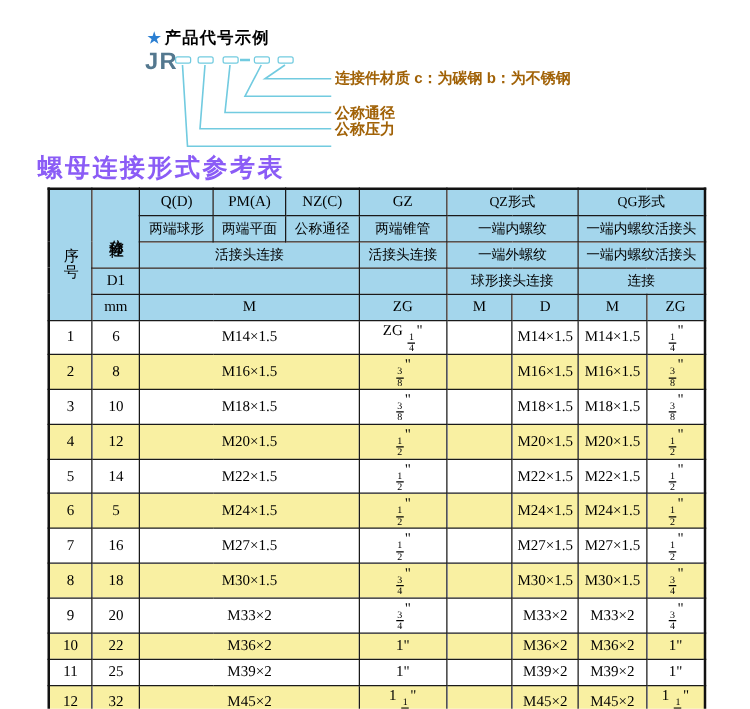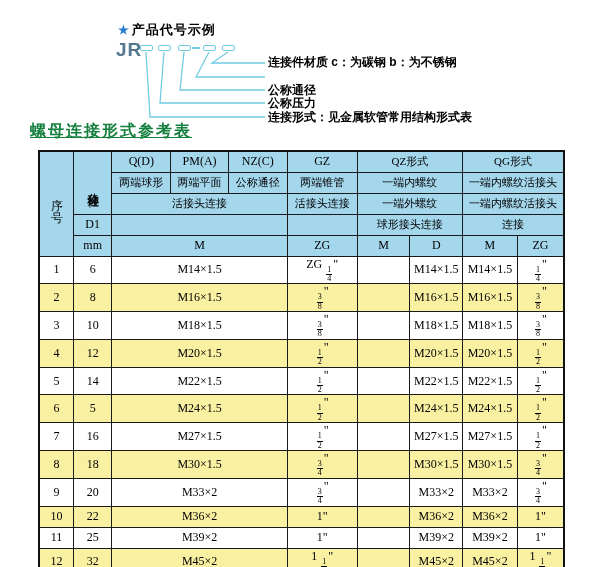--- a/index.html
+++ b/index.html
@@ -10,26 +10,26 @@
   
   .diag-title { position:absolute; left:118px; top:21px; font-size:13px; font-weight:bold;
                 color:#000; letter-spacing:1px; }
   .diag-title .star { color:#2b7fd2; margin-right:2px; font-size:12px; }
   .code-prefix { position:absolute; left:116px; top:39px; font-size:19px; font-weight:bold;
                  color:#54788f; letter-spacing:1px; }
   .code-box { position:absolute; top:45px; width:13px; height:6px; background:#fff;
               border:1.5px solid #72cbe0; border-radius:2px; }
   .code-sep { position:absolute; top:47px; left:192px; width:8px; height:2px; background:#72cbe0; }
   .pointer-svg { position:absolute; left:0; top:0; width:600px; height:150px; }
-  .diag-label { position:absolute; left:268px; font-size:12px; font-weight:bold; color:#000000;
+  .diag-label { position:absolute; left:268px; font-size:12px; font-weight:bold; color:#a16207;
                 white-space:nowrap; line-height:13px; }
 
   
-  .tbl-title { position:absolute; left:30px; top:121px; font-size:16px; font-weight:bold;
-               color:#15803d; font-family:"Liberation Serif", serif; letter-spacing:2px;text-decoration:underline; }
+  .tbl-title { position:absolute; left:30px; top:121px; font-size:20px; font-weight:bold;
+               color:#8b5cf6; font-family:"Liberation Serif", serif; letter-spacing:2px; }
 
   
   table { position:absolute; left:38px; top:150px; border-collapse:collapse;
           table-layout:fixed; width:527px; font-family:"Liberation Serif", serif; }
   th, td { border:1px solid #1a1a1a; text-align:center; vertical-align:middle;
            padding:0 1px; overflow:hidden; }
   table { border:2px solid #111; }
   th { background:#a4d6ec; font-weight:normal; font-size:11px; height:21px; color:#000;margin-top:12px; }
   th.code { font-size:12px; font-family:"Liberation Serif", serif; }
   td { font-size:12px; height:21px; color:#000; background:#fff; }
@@ -62,21 +62,20 @@
     <polyline points="228,52 212,63 265,63" fill="none" stroke="#72cbe0" stroke-width="1.3"></polyline>
     <polyline points="209,52 196,77 265,77" fill="none" stroke="#72cbe0" stroke-width="1.3"></polyline>
     <polyline points="184,52 180,90 265,90" fill="none" stroke="#72cbe0" stroke-width="1.3"></polyline>
     <polyline points="164,52 160,103 265,103" fill="none" stroke="#72cbe0" stroke-width="1.3"></polyline>
     <polyline points="146,52 150,117 265,117" fill="none" stroke="#72cbe0" stroke-width="1.3"></polyline>
   </svg>
 
   <div class="diag-label" style="top:56px">连接件材质  c：为碳钢  b：为不锈钢</div>
   <div class="diag-label" style="top:84px">公称通径</div>
   <div class="diag-label" style="top:97px">公称压力</div>
-  <div class="diag-label" style="top:111px">连接形式：见金属软管常用结构形式表</div>
 
   <div class="tbl-title">螺母连接形式参考表</div>
 
   <table>
     <colgroup>
       <col style="width:34px">
         <col style="width:38px">
       <col style="width:58px">
         <col style="width:57px">
         <col style="width:58px">

